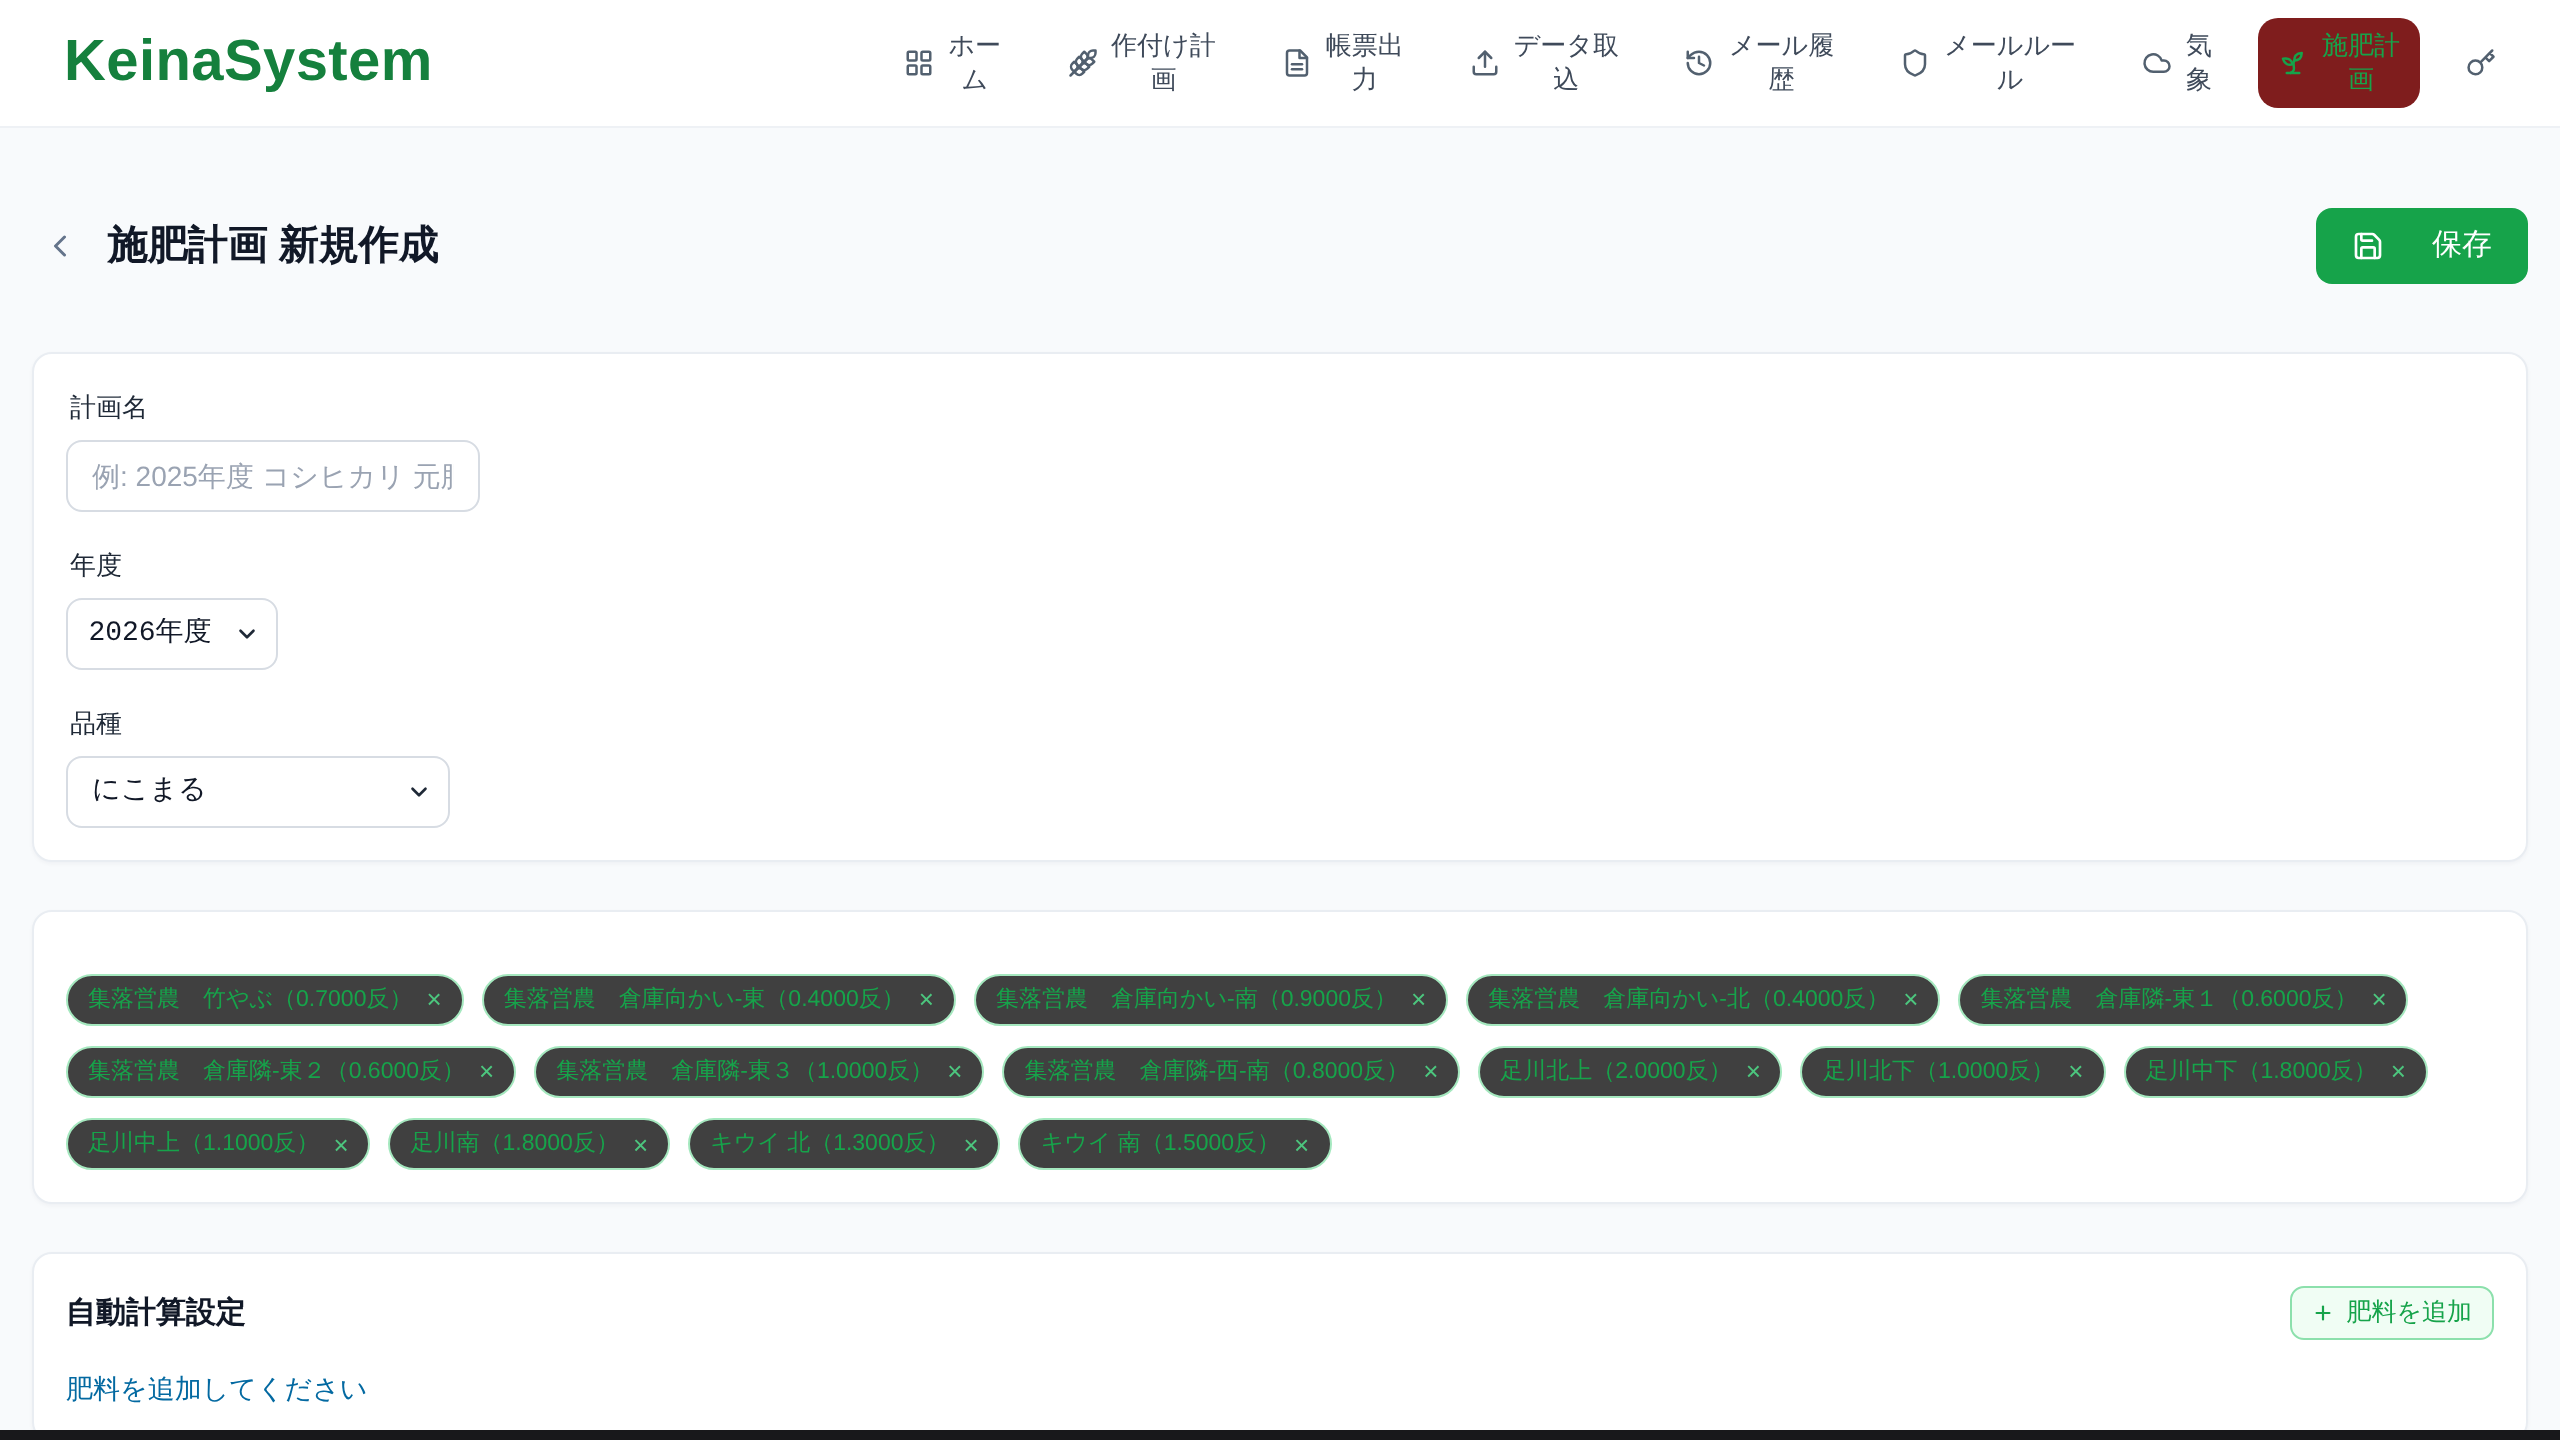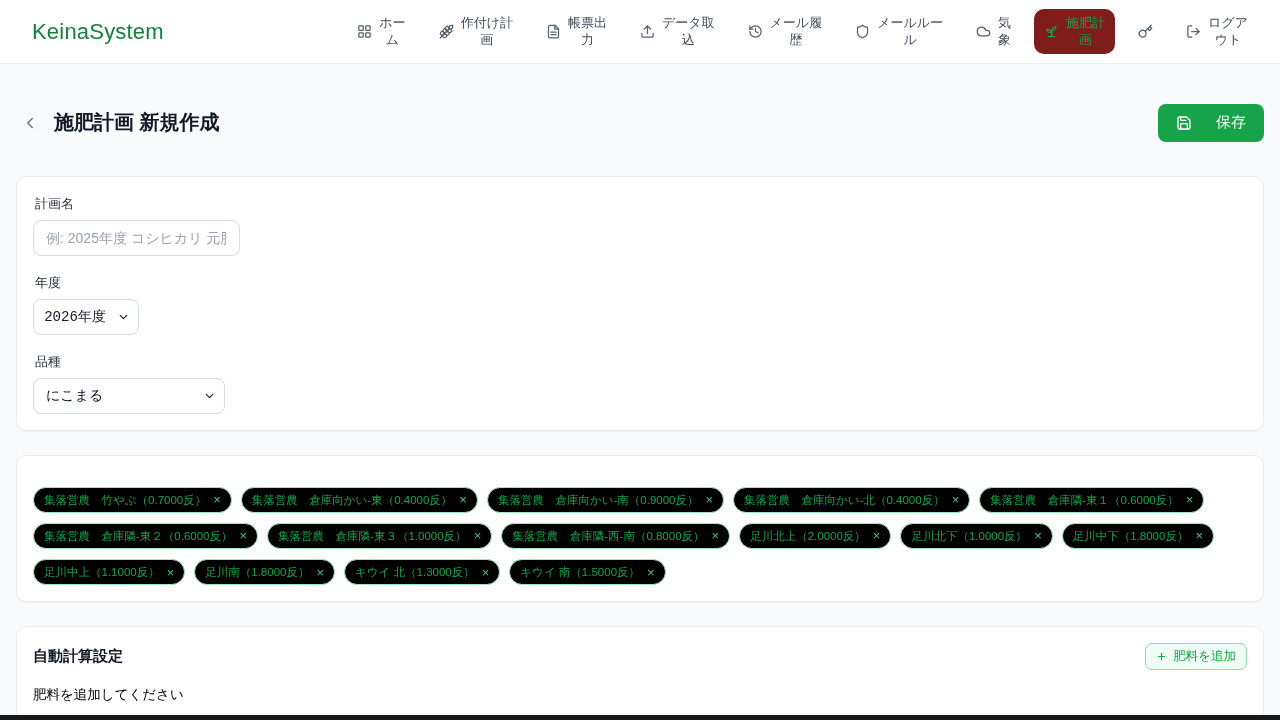--- a/index.html
+++ b/index.html
@@ -11,21 +11,21 @@
     position:relative;
   }
   svg { display:block; }
 
   
   .app-header {
     height:64px; background:#ffffff; border-bottom:1px solid #eef1f5;
     display:flex; align-items:center; justify-content:space-between;
     padding:0 22px 0 32px;
   }
-  .brand { font-size:22px; font-weight:normal; color:#15803d; letter-spacing:.2px; white-space:nowrap; }
+  .brand { font-size:29px; font-weight:bold; color:#15803d; letter-spacing:.2px; white-space:nowrap; }
   .main-nav { display:flex; align-items:center; gap:13px; }
   .nav-item {
     display:flex; align-items:center; gap:7px;
     background:transparent; border:none; cursor:pointer;
     color:#3f4a5a; padding:6px 10px; border-radius:10px;
     font-family:inherit;
   }
   .nav-item.active { background:#7f1d1d; color:#16a34a; }
   .nav-icon { color:#52606f; flex:0 0 auto; }
   .nav-item.active .nav-icon { color:#16a34a; }
@@ -89,30 +89,30 @@
   .add-btn {
     margin-left:auto; display:flex; align-items:center; gap:6px;
     background:#f0fdf4; border:1px solid #8ce0ac; color:#16a34a;
     border-radius:7px; padding:4px 10px; font-size:12.5px; font-family:inherit; cursor:pointer;
   }
   .add-btn svg { width:11px; height:11px; }
 
   .tags { display:flex; flex-wrap:wrap; gap:10px 9px; margin-top:15px; }
   .tag {
     display:inline-flex; align-items:center; gap:7px;
-    background:#000000; border:1px solid #a5e8bf; border-radius:999px;
+    background:#404040; border:1px solid #a5e8bf; border-radius:999px;
     padding:4px 10px; font-size:11.5px; color:#16a34a; line-height:1.4;
     white-space:nowrap;
   }
   .tag-close {
     background:none; border:none; padding:0; cursor:pointer;
     color:#4cc67e; font-size:13px; line-height:1; font-family:inherit;
   }
 
-  .empty-text { font-size:13.5px; color:#000000; margin-top:16px; }
+  .empty-text { font-size:13.5px; color:#0369a1; margin-top:16px; }
 
   .bottom-edge-bar {
     position:absolute; left:0; bottom:0; width:1280px; height:5px; background:#18181b;
   }
 </style>
 </head>
 <body>
 
 <header class="app-header">
   <div class="brand">KeinaSystem</div>
@@ -208,31 +208,20 @@
         </span>
         <span class="nav-label">施肥計
 画</span>
       </button>
       <button class="nav-item">
         <span class="nav-icon">
           <svg viewBox="0 0 24 24" fill="none" stroke="currentColor" stroke-width="2" stroke-linecap="round" stroke-linejoin="round">
             <path d="m21 2-2 2m-7.61 7.61a5.5 5.5 0 1 1-7.778 7.778 5.5 5.5 0 0 1 7.777-7.777zm0 0L15.5 7.5m0 0 3 3L22 7l-3-3m-3.5 3.5L19 4"></path>
           </svg>
         </span>
-      </button>
-      <button class="nav-item">
-        <span class="nav-icon">
-          <svg viewBox="0 0 24 24" fill="none" stroke="currentColor" stroke-width="2" stroke-linecap="round" stroke-linejoin="round">
-            <path d="M9 21H5a2 2 0 0 1-2-2V5a2 2 0 0 1 2-2h4"></path>
-            <polyline points="16 17 21 12 16 7"></polyline>
-            <line x1="21" y1="12" x2="9" y2="12"></line>
-          </svg>
-        </span>
-        <span class="nav-label">ログア
-ウト</span>
       </button>
     </nav>
 </header>
 
 <main class="page-wrap">
 
   <div class="page-head">
     <button class="back-btn">
       <span>
         <svg viewBox="0 0 24 24" fill="none" stroke="currentColor" stroke-width="2" stroke-linecap="round" stroke-linejoin="round">

